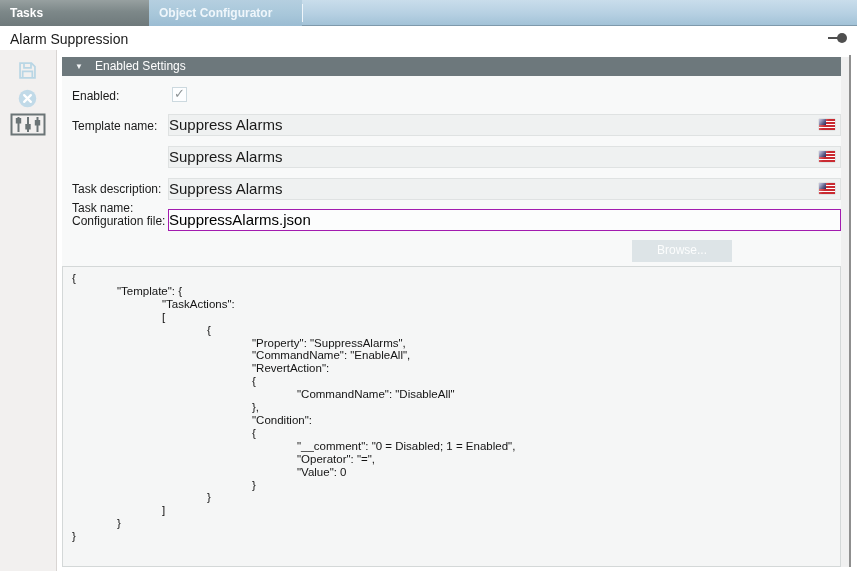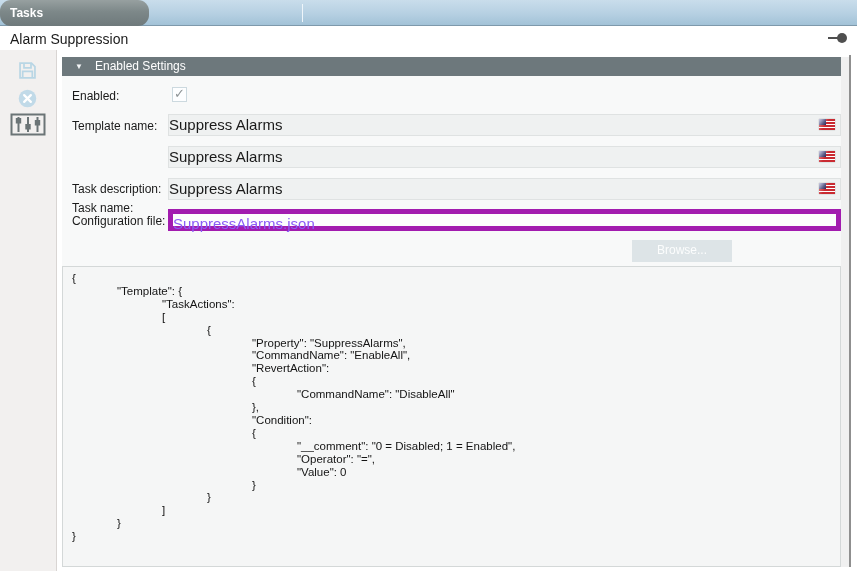--- a/index.html
+++ b/index.html
@@ -11,21 +11,21 @@
   }
   
   .topbar{
     position:absolute;left:0;top:0;width:857px;height:26px;box-sizing:border-box;
     background:linear-gradient(180deg,#c9ddeb 0%,#b6d0e2 55%,#a2c2d7 100%);
     border-bottom:1px solid #7e99ab;
   }
   .tab{
     position:absolute;top:0;height:26px;box-sizing:border-box;
     font-size:12px;font-weight:bold;line-height:26px;padding-left:10px;
-    color:#ffffff;cursor:default;border-radius:11px;
+    color:#ffffff;cursor:default;
   }
   .tab-tasks{
     left:0;width:149px;
     background:linear-gradient(180deg,#97a0a0 0%,#7d8889 45%,#6e797b 100%);
   }
   .tab-objconf{
     left:149px;width:153px;color:#eff6fb;
     background:linear-gradient(180deg,#b5cfe0 0%,#a8c7da 55%,#9bbcd2 100%);
   }
   .tab-sep{position:absolute;left:302px;top:4px;width:1px;height:18px;background:#eef5fa;}
@@ -64,21 +64,21 @@
     background:#fdfeff;border:1px solid #ccd9df;
   }
   .checkbox .check{
     position:absolute;left:1px;top:-2px;font-size:13px;font-weight:bold;color:#8e9496;
   }
   .finput{
     position:absolute;left:106px;width:673px;height:22px;box-sizing:border-box;
     background:#eff1f1;border:1px solid #dfe2e2;
     font-size:15px;color:#1a1a1a;line-height:20px;padding-left:0;
   }
-  .finput.file{background:#fcfdfd;border:5px solid #a21caf;color:#8b5cf6;}
+  .finput.file{background:#fcfdfd;border:1px solid #a21caf;color:#000000;}
   .flag{
     position:absolute;right:5px;top:4px;width:16px;height:11px;
     background:linear-gradient(180deg,
       #c92a31 0,#c92a31 1.6px,#fff 1.6px,#fff 3.1px,
       #c92a31 3.1px,#c92a31 4.7px,#fff 4.7px,#fff 6.3px,
       #c92a31 6.3px,#c92a31 7.9px,#fff 7.9px,#fff 9.4px,
       #c92a31 9.4px,#c92a31 11px);
     box-shadow:0 0 1px rgba(0,0,0,.35);
   }
   .flag::before{
@@ -109,20 +109,23 @@
   
   .right-gutter{position:absolute;left:841px;top:57px;width:8px;height:510px;background:#f0f0f0;}
   .right-line{position:absolute;left:849px;top:55px;width:2px;height:512px;background:#8f8f8f;}
 </style>
 </head>
 <body>
 
 <div class="topbar">
   <div class="tab tab-tasks">
     <span>Tasks</span>
+  </div>
+  <div class="tab tab-objconf">
+    <span>Object Configurator</span>
   </div>
   <div class="tab-sep"></div>
 </div>
 
 <div class="breadcrumb-title">Alarm Suppression</div>
 <div class="pin">
   <div class="pin-line"></div>
   <div class="pin-head"></div>
 </div>
 

